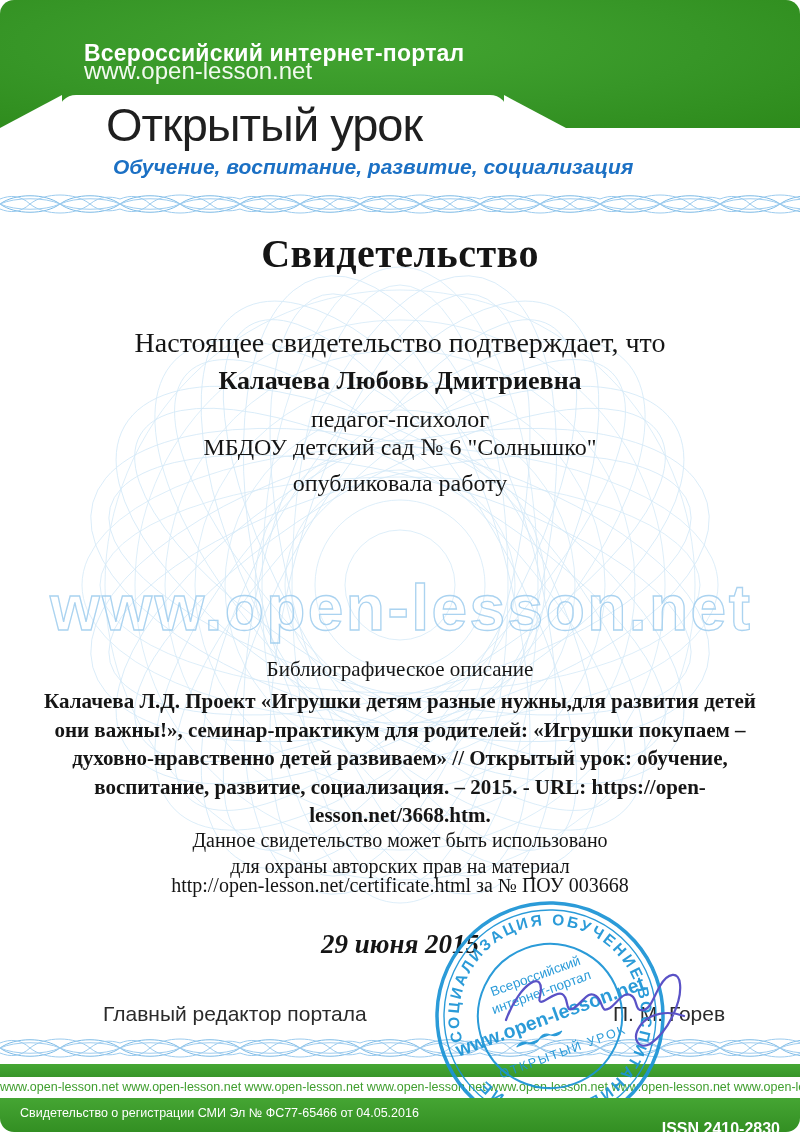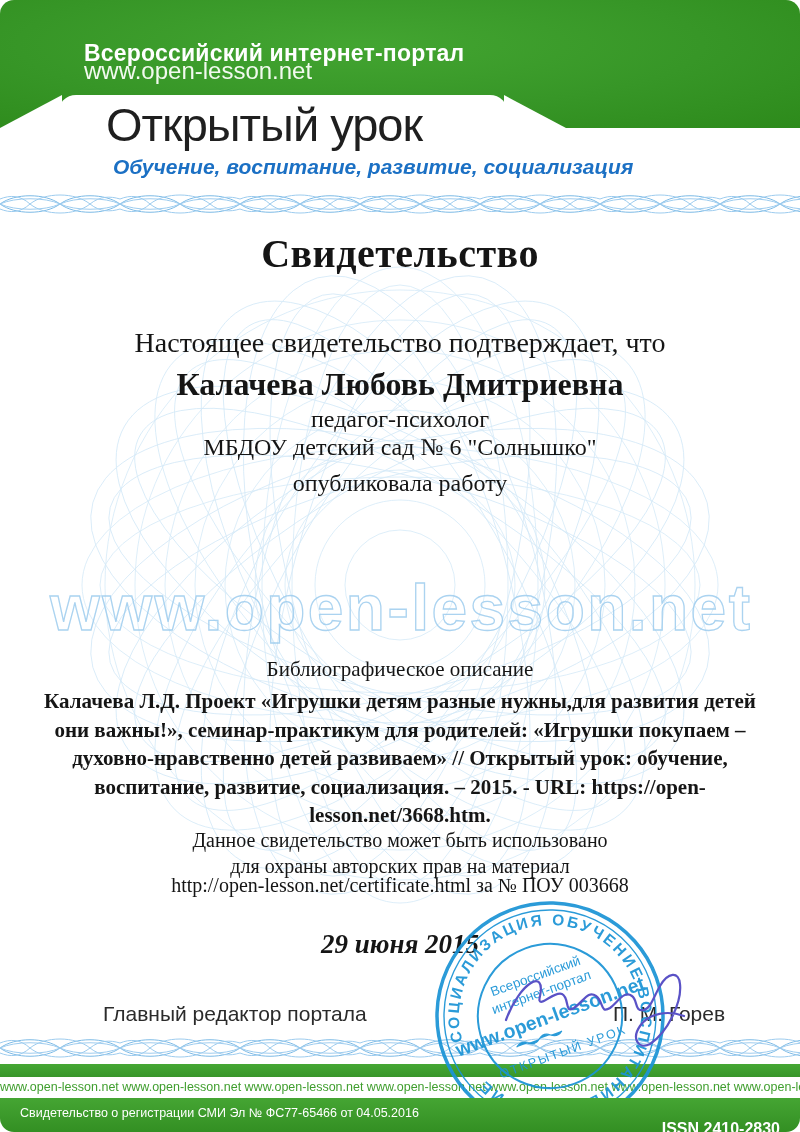--- a/index.html
+++ b/index.html
@@ -51,21 +51,21 @@
   .rosette{position:absolute;left:0;top:225px;z-index:0;}
   .rosette g.lines{fill:none;stroke:#abd4f0;stroke-width:.8;opacity:.5;}
   .watermark-text{
     font-family:"Liberation Sans", sans-serif;font-weight:bold;font-size:64px;
     fill:none;stroke:#9dccee;stroke-width:1.3;opacity:.85;
   }
   
   .cline{position:absolute;left:0;width:800px;text-align:center;z-index:2;}
   .cert-title{top:230px;font-size:40px;font-weight:bold;letter-spacing:.5px;}
   .confirm-line{top:327px;font-size:28px;}
-  .recipient-name{top:366px;font-size:32px;font-weight:bold;}
+  .recipient-name{top:366px;font-size:26px;font-weight:bold;}
   .recipient-role{top:406px;font-size:24px;}
   .recipient-org{top:434px;font-size:24px;}
   .action-line{top:470px;font-size:24px;}
   .work-title{top:501px;left:25px;width:750px;font-size:29px;font-weight:bold;line-height:1.3;}
   .bib-heading{top:657px;font-size:21px;}
   .bib-text{top:687px;left:38px;width:724px;font-size:21px;font-weight:bold;line-height:1.36;}
   .usage-note{top:827px;font-size:20px;line-height:1.32;}
   .registry-note{top:872px;font-size:20px;line-height:1.33;}
   .issue-date{top:929px;font-size:27px;font-style:italic;font-weight:600;}
   

